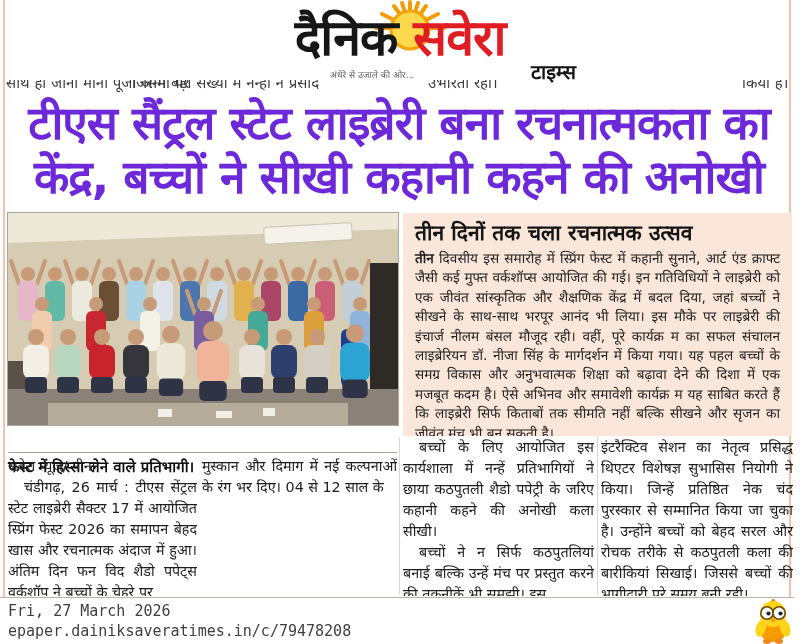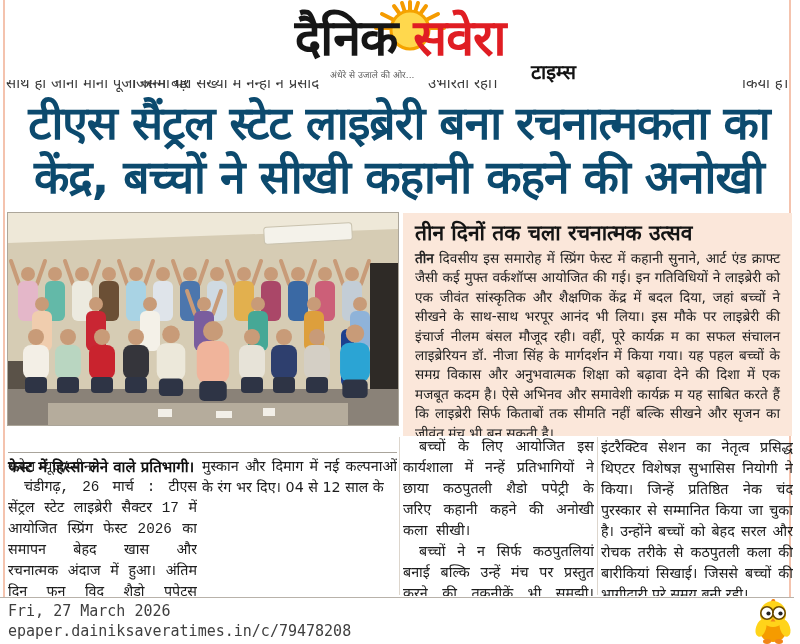--- a/index.html
+++ b/index.html
@@ -22,38 +22,38 @@
            font-size:9px;color:#5c5c5c;z-index:2;}
   .logo-sub{position:absolute;left:486px;top:58px;width:90px;text-align:right;
             font-size:20px;font-weight:800;color:#131313;z-index:2;}
 
   
   .strip{position:absolute;left:4px;top:80px;width:786px;height:16px;overflow:hidden;}
   .strip span{position:absolute;top:-8px;font-size:15px;color:#3a3a3a;white-space:nowrap;}
 
   
   .headline{position:absolute;left:6px;top:96px;width:786px;height:110px;text-align:center;
-            font-weight:800;font-size:46px;line-height:54px;color:#0c4a6e;letter-spacing:-1px;overflow:hidden;}
+            font-weight:800;font-size:46px;line-height:54px;color:#6d28d9;letter-spacing:-1px;overflow:hidden;}
 
   
   .photo{position:absolute;left:8px;top:213px;width:390px;height:212px;background:#d6ccb4;
          outline:1px solid #aca69a;overflow:hidden;}
   .caption{position:absolute;left:8px;top:428px;width:388px;font-size:15px;font-weight:700;color:#111;margin-top:28px;}
   .caption-rule{position:absolute;left:8px;top:452px;width:389px;height:1px;background:#a9a49b;}
 
   
   .hbox{position:absolute;left:403px;top:213px;width:389px;height:223px;background:#fbe7da;overflow:hidden;}
   .hbox h2{margin:7px 12px 3px 12px;font-size:21px;line-height:26px;font-weight:800;color:#141414;}
   .hbox p{margin:0 12px;font-size:13.6px;line-height:19.4px;text-align:justify;color:#232323;}
   .leadword{font-weight:800;margin-top:20px;}
 
   
   .col{position:absolute;overflow:hidden;}
   .col p{margin:0;font-size:14.3px;line-height:21px;text-align:justify;color:#1d1d1d;}
-  .indent{text-indent:16px;font-family:Liberation Mono, monospace;}
+  .indent{text-indent:16px;}
   #col1{left:8px;top:456px;width:189px;height:140px;}
   #col2{left:202px;top:456px;width:195px;height:140px;}
   #col3{left:403px;top:437px;width:191px;height:159px;}
   #col4{left:601px;top:437px;width:192px;height:159px;}
   .byline{text-align:center;color:#d5261d;font-weight:400;font-size:16px;margin:0 0 5px 0;}
   .subhead{font-size:17.5px;line-height:23.5px;font-weight:800;color:#131313;
            border-left:4px solid #e8573a;padding-left:8px;margin:0 0 7px 0;}
   .vrule{position:absolute;width:1px;background:#ddd6cd;}
   #vr1{left:399px;top:437px;height:158px;}
   #vr2{left:597px;top:437px;height:158px;}

